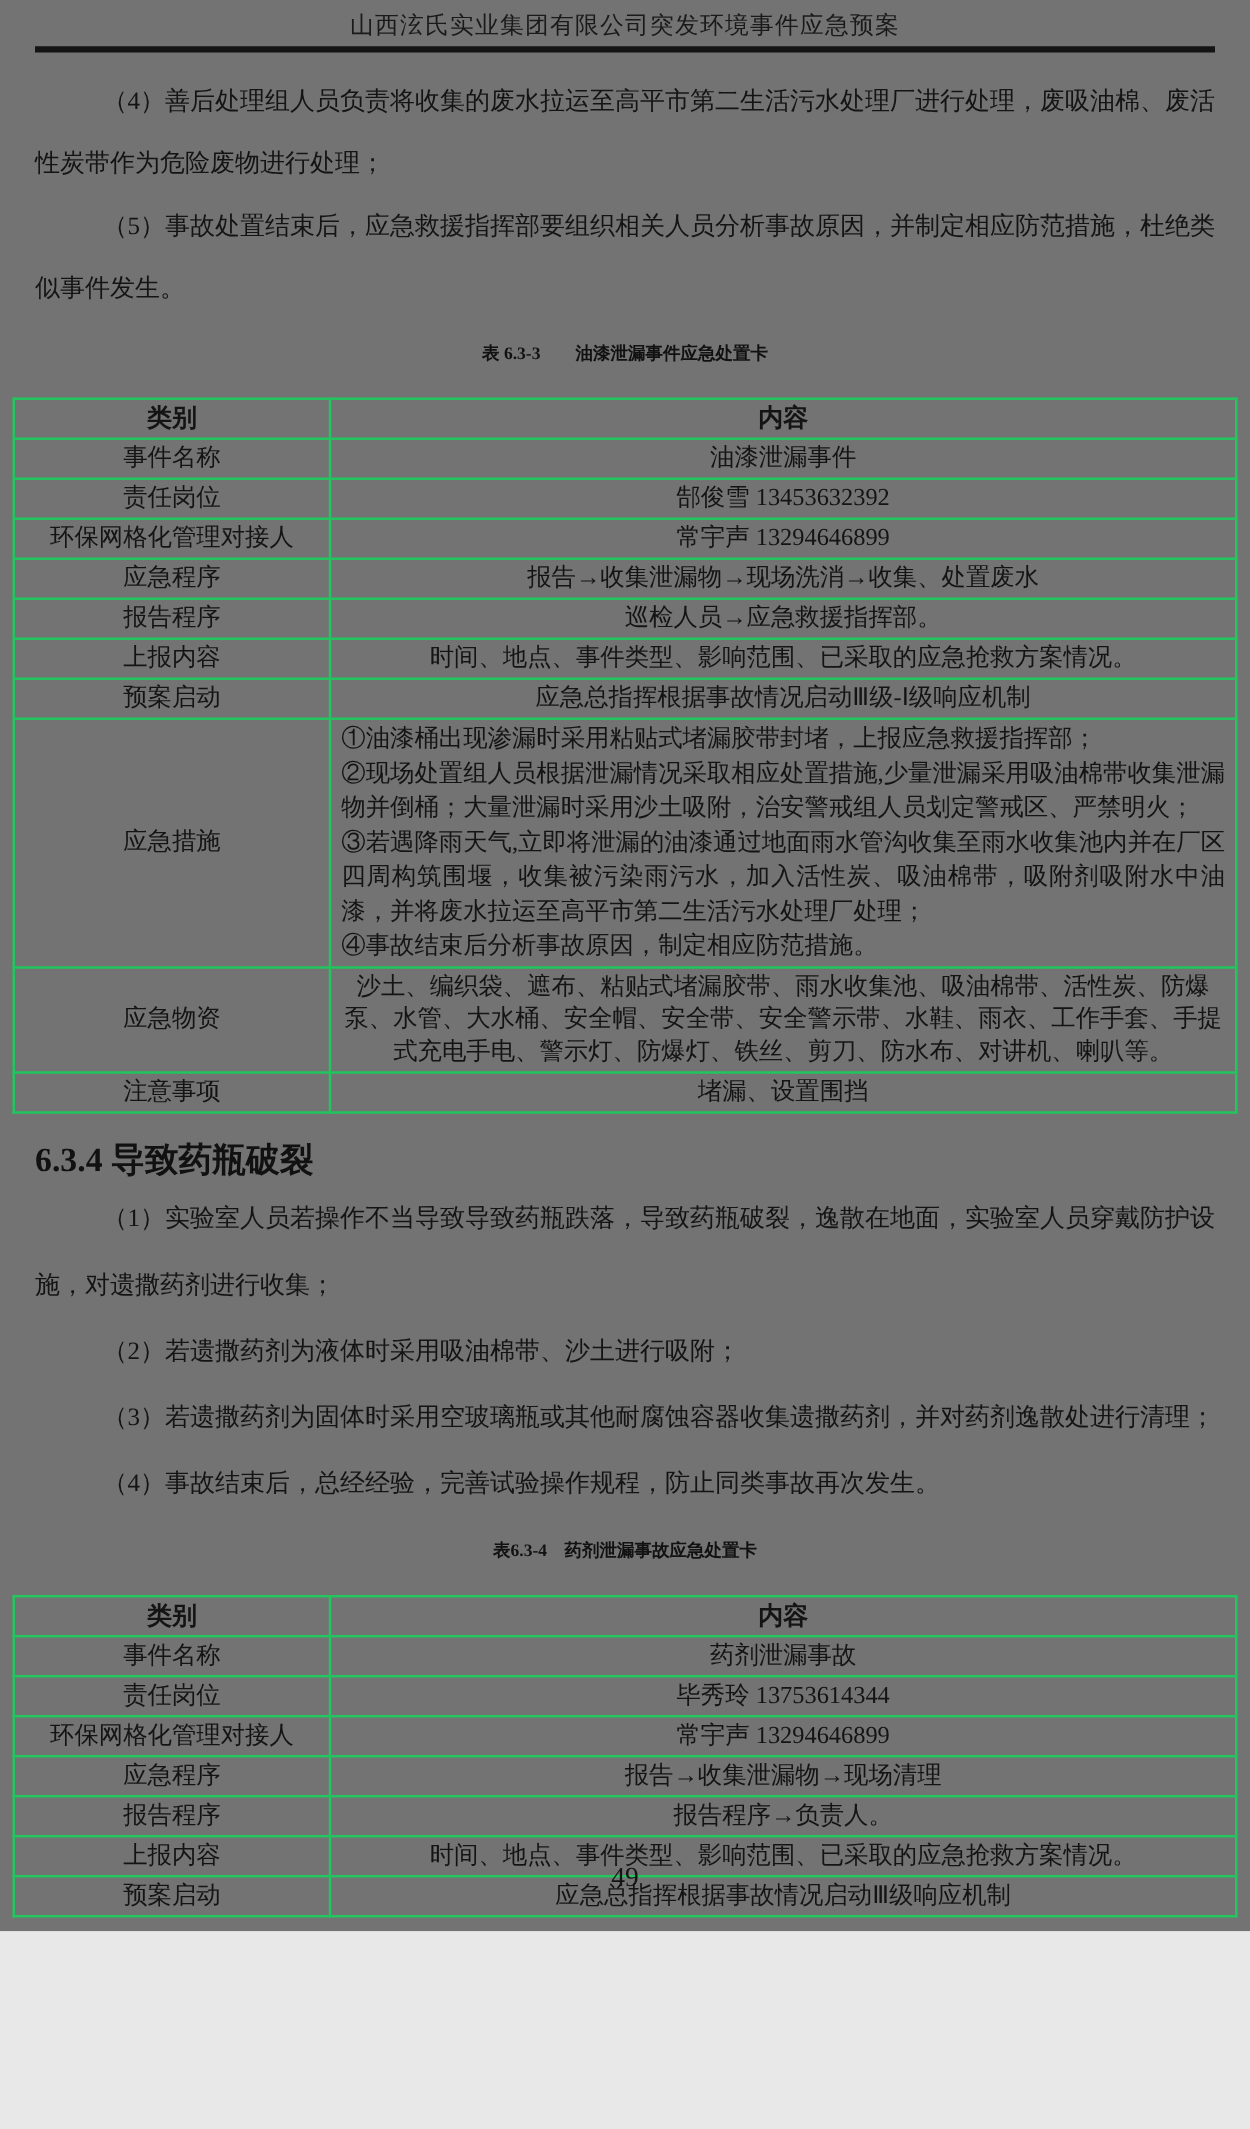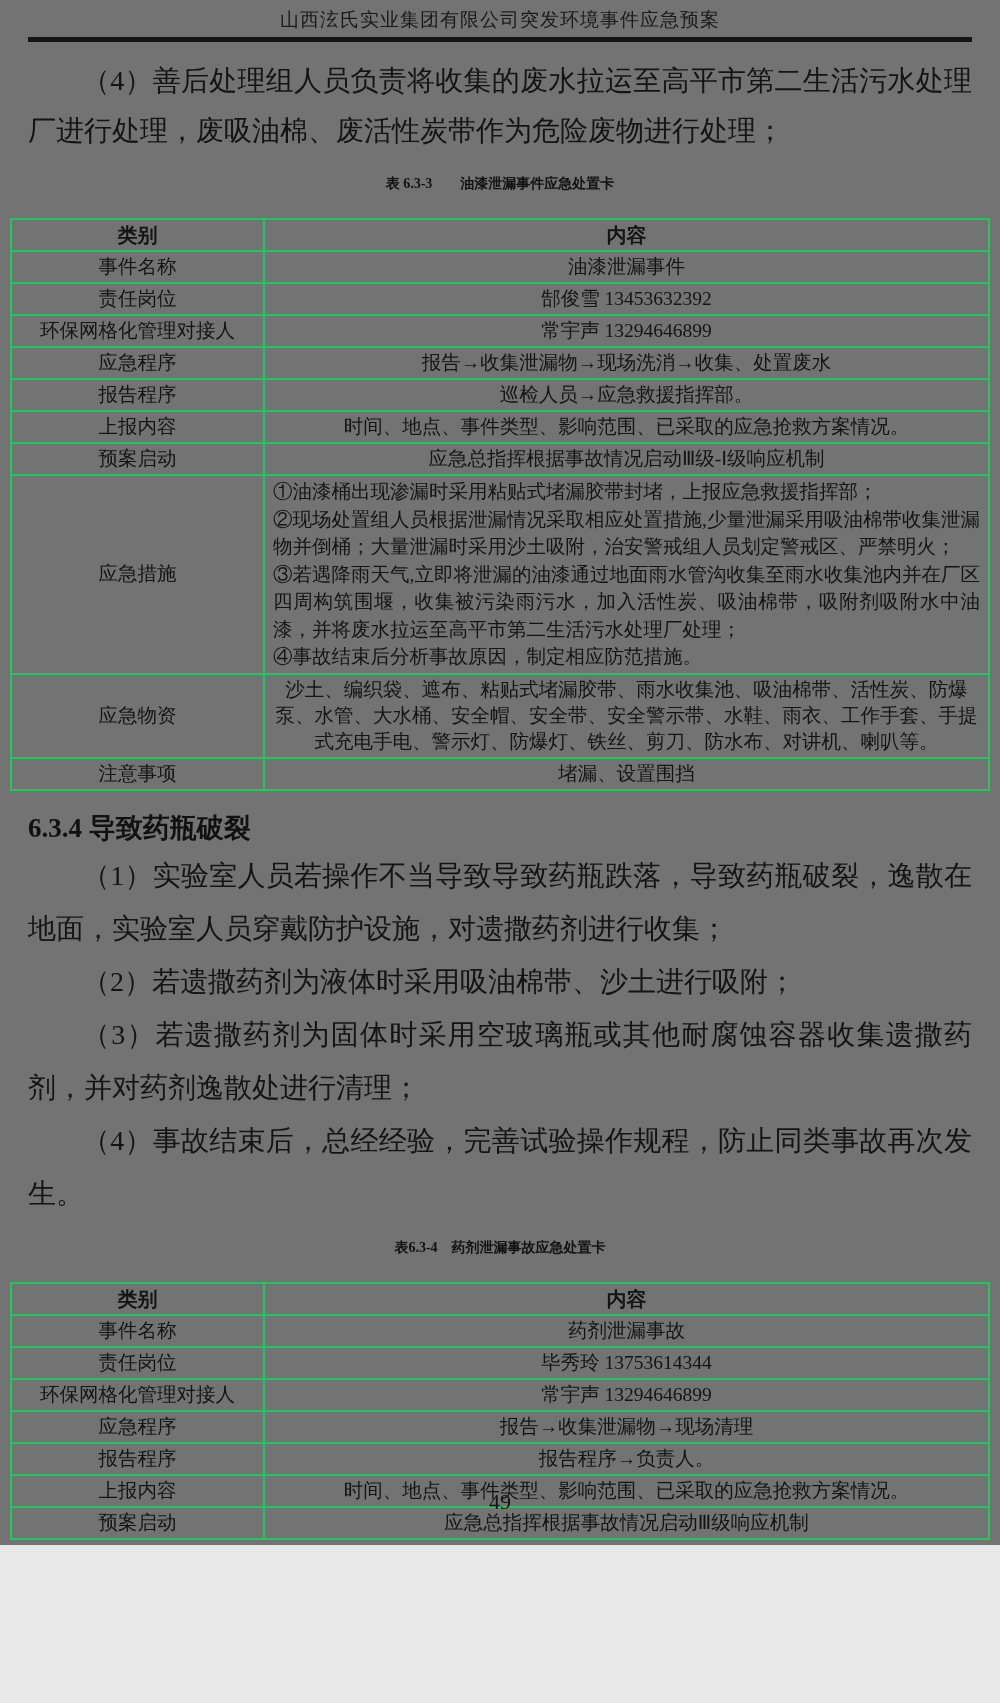--- a/index.html
+++ b/index.html
@@ -22,21 +22,21 @@
     color: #1a1a1a;
   }
   .header-rule {
     margin: 4px 28px 0 28px;
     height: 4px;
     border-top: 3px solid #141414;
     border-bottom: 2px solid #141414;
   }
   .content { margin: 0 28px; }
   .body-p {
-    font-size: 28px;
+    font-size: 20px;
     line-height: 50px;
     text-align: justify;
     color: #141414;
   }
   .first-block { margin-top: 14px; }
   .indent { text-indent: 54px; }
   .indent-list { text-indent: 50px; }
   .wide-lines { line-height: 53px; }
   .table-title {
     margin-top: 12px;
@@ -88,20 +88,21 @@
 <body>
 
 <div class="page">
 
   <div class="page-header">山西泫氏实业集团有限公司突发环境事件应急预案</div>
   <div class="header-rule"></div>
 
   <div class="content">
 
     <p class="body-p indent first-block">（4）善后处理组人员负责将收集的废水拉运至高平市第二生活污水处理厂进行处理，废吸油棉、废活性炭带作为危险废物进行处理；</p>
+    <p class="body-p indent">（5）事故处置结束后，应急救援指挥部要组织相关人员分析事故原因，并制定相应防范措施，杜绝类似事件发生。</p>
 
     <div class="table-title">表 6.3-3　　油漆泄漏事件应急处置卡</div>
 
     <table class="card">
       <colgroup>
           <col class="c1">
           <col>
         </colgroup>
       <tbody>
           <tr>

